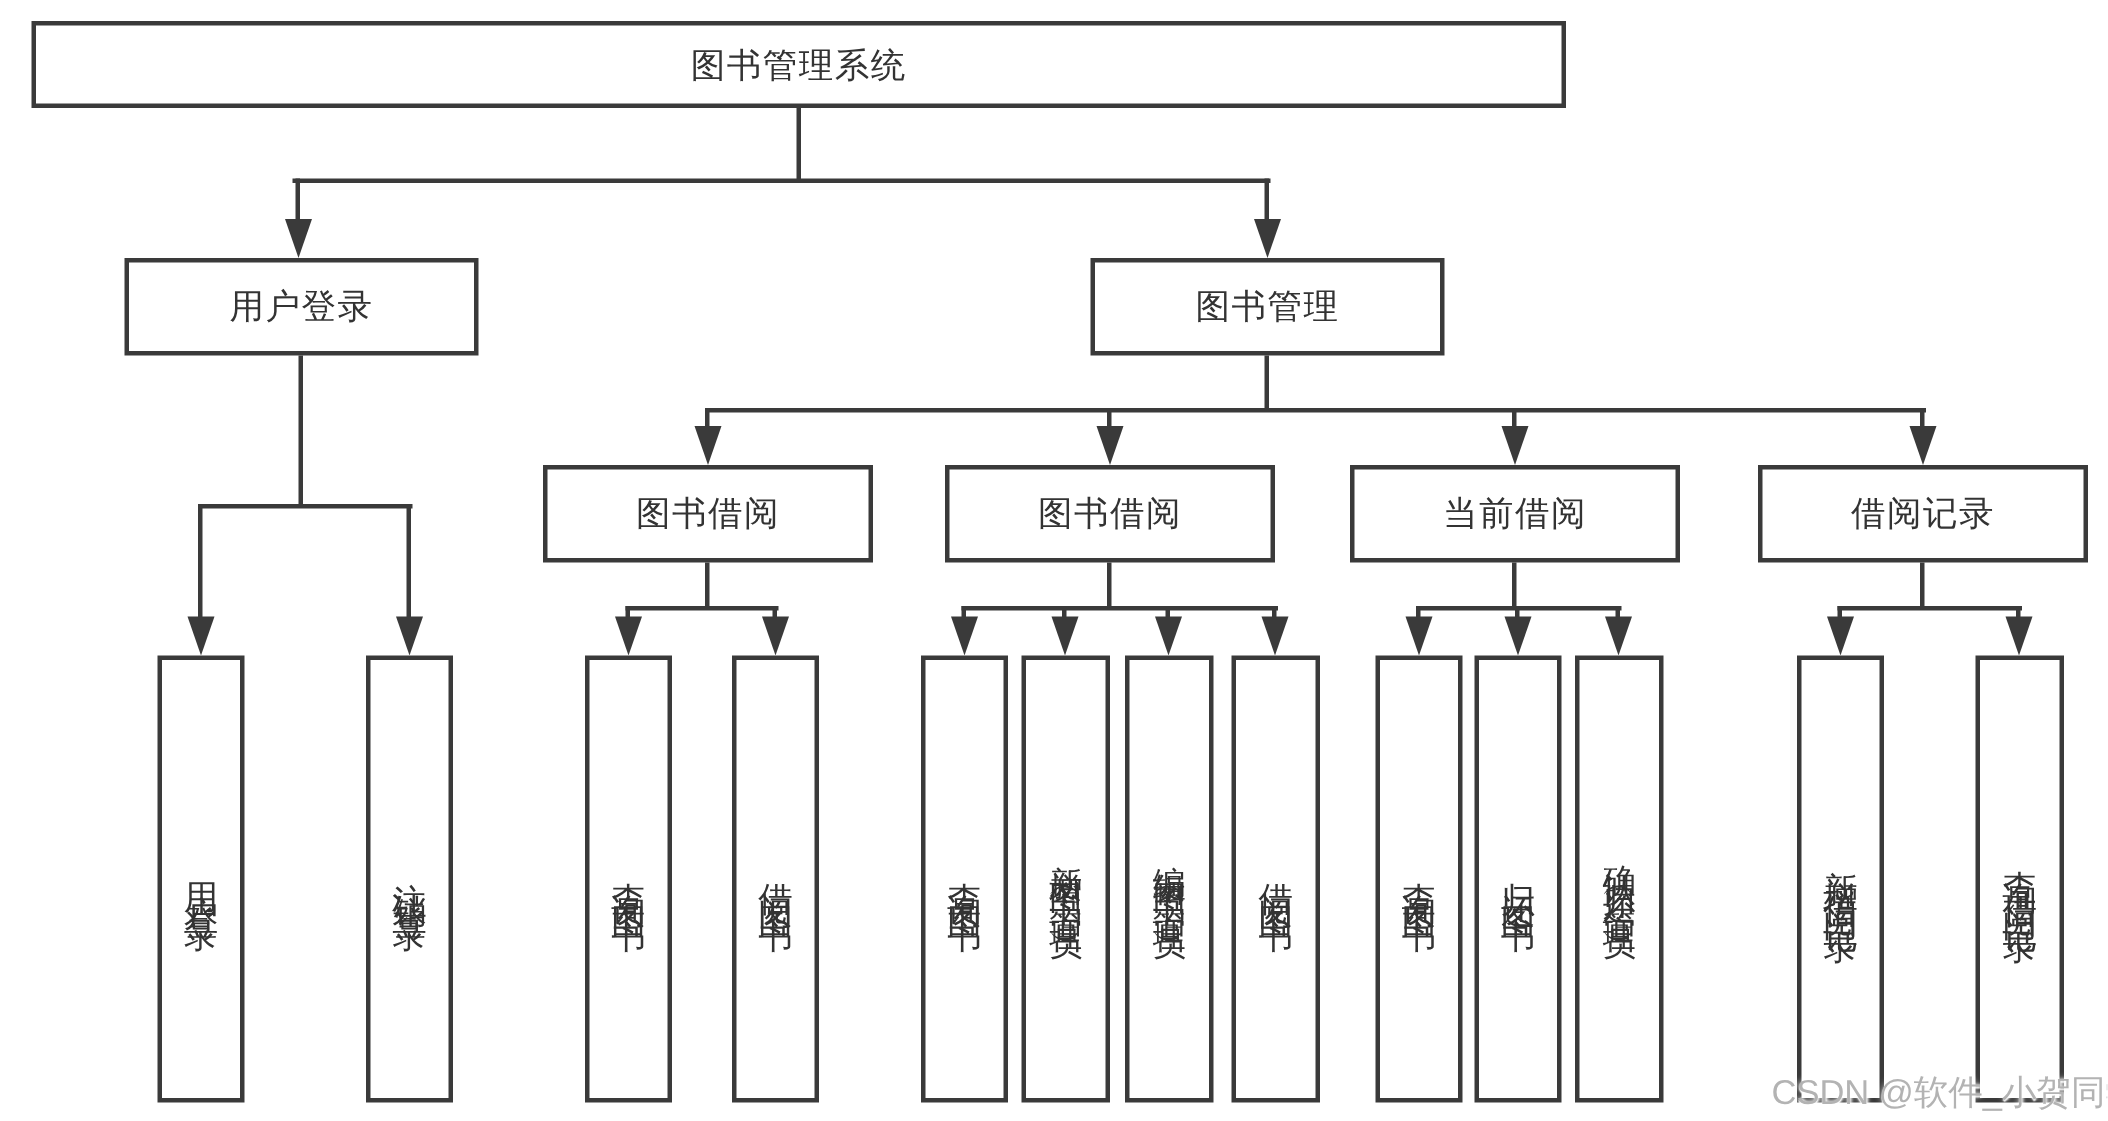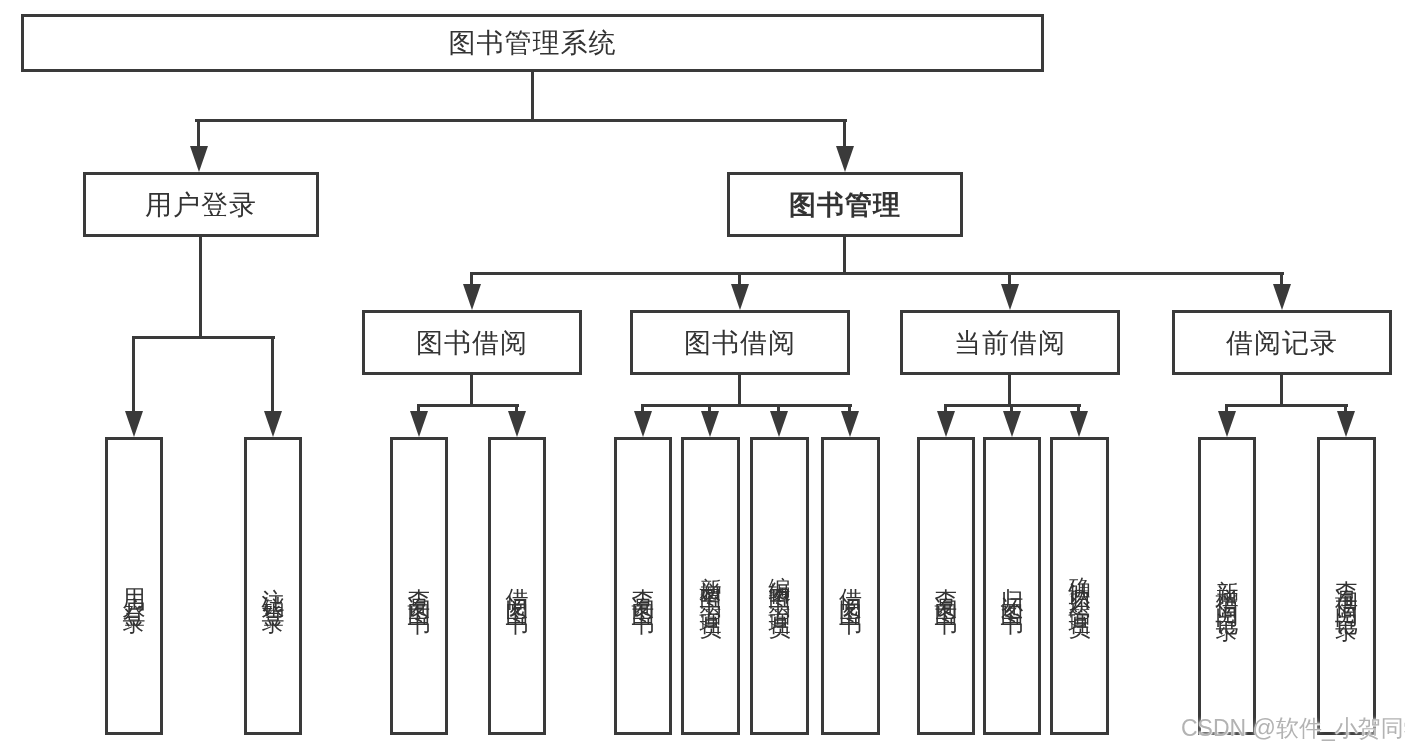--- a/index.html
+++ b/index.html
@@ -10,21 +10,21 @@
     background:#ffffff;
     font-family:"Liberation Sans","DejaVu Sans",sans-serif;
     color:#333333;
     overflow:hidden;
   }
   .box {
     position:absolute;
     border:3px solid #3a3a3a;
     background:#ffffff;
     display:flex; align-items:center; justify-content:center;
-    font-size:27px; letter-spacing:1px; color:#333333;
+    font-size:23px; letter-spacing:1px; color:#333333;
   }
   .vbox {
     position:absolute;
     border:3px solid #3a3a3a;
     background:#ffffff;
     display:flex; align-items:center; justify-content:center;
     font-size:23px; color:#333333;
   }
   .vtext {
     writing-mode:vertical-rl;
@@ -63,21 +63,21 @@
   <div class="vline" style="left:531px; top:72px; height:49px;"></div>
   <div class="hline" style="left:195px; top:119px; width:652px;"></div>
   <div class="vline" style="left:197px; top:119px; height:30px;"></div>
   <div class="ahead" style="left:190px; top:146px;"></div>
   <div class="vline" style="left:843px; top:119px; height:30px;"></div>
   <div class="ahead" style="left:836px; top:146px;"></div>
 
   <div class="box" style="left:83px; top:172px; width:236px; height:65px;">
     <span>用户登录</span>
   </div>
-  <div class="box" style="left:727px; top:172px; width:236px; height:65px;font-weight:bold;">
+  <div class="box" style="left:727px; top:172px; width:236px; height:65px;">
     <span>图书管理</span>
   </div>
 
   <div class="vline" style="left:199px; top:237px; height:101px;"></div>
   <div class="hline" style="left:132px; top:336px; width:143px;"></div>
   <div class="vline" style="left:132px; top:336px; height:79px;"></div>
   <div class="ahead" style="left:125px; top:411px;"></div>
   <div class="vline" style="left:271px; top:336px; height:79px;"></div>
   <div class="ahead" style="left:264px; top:411px;"></div>
 

